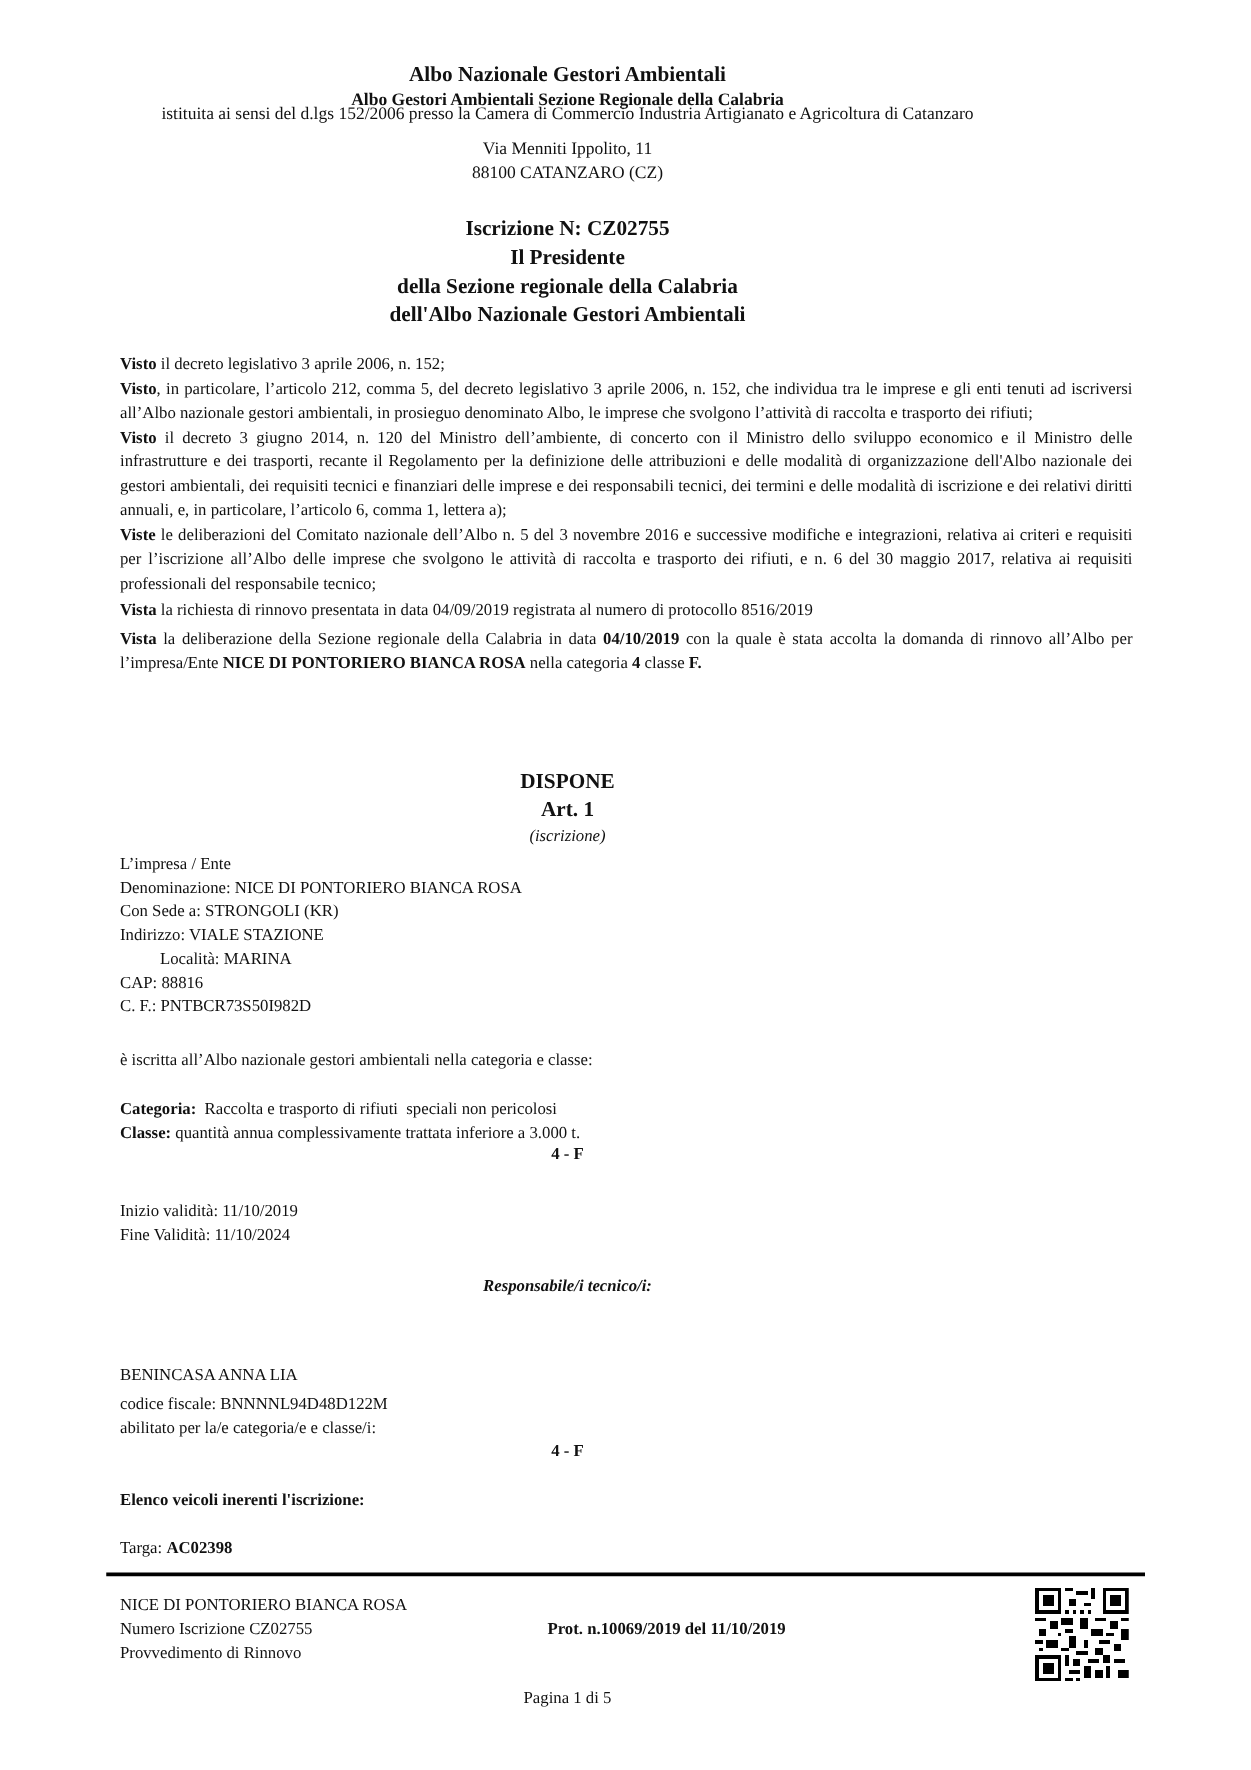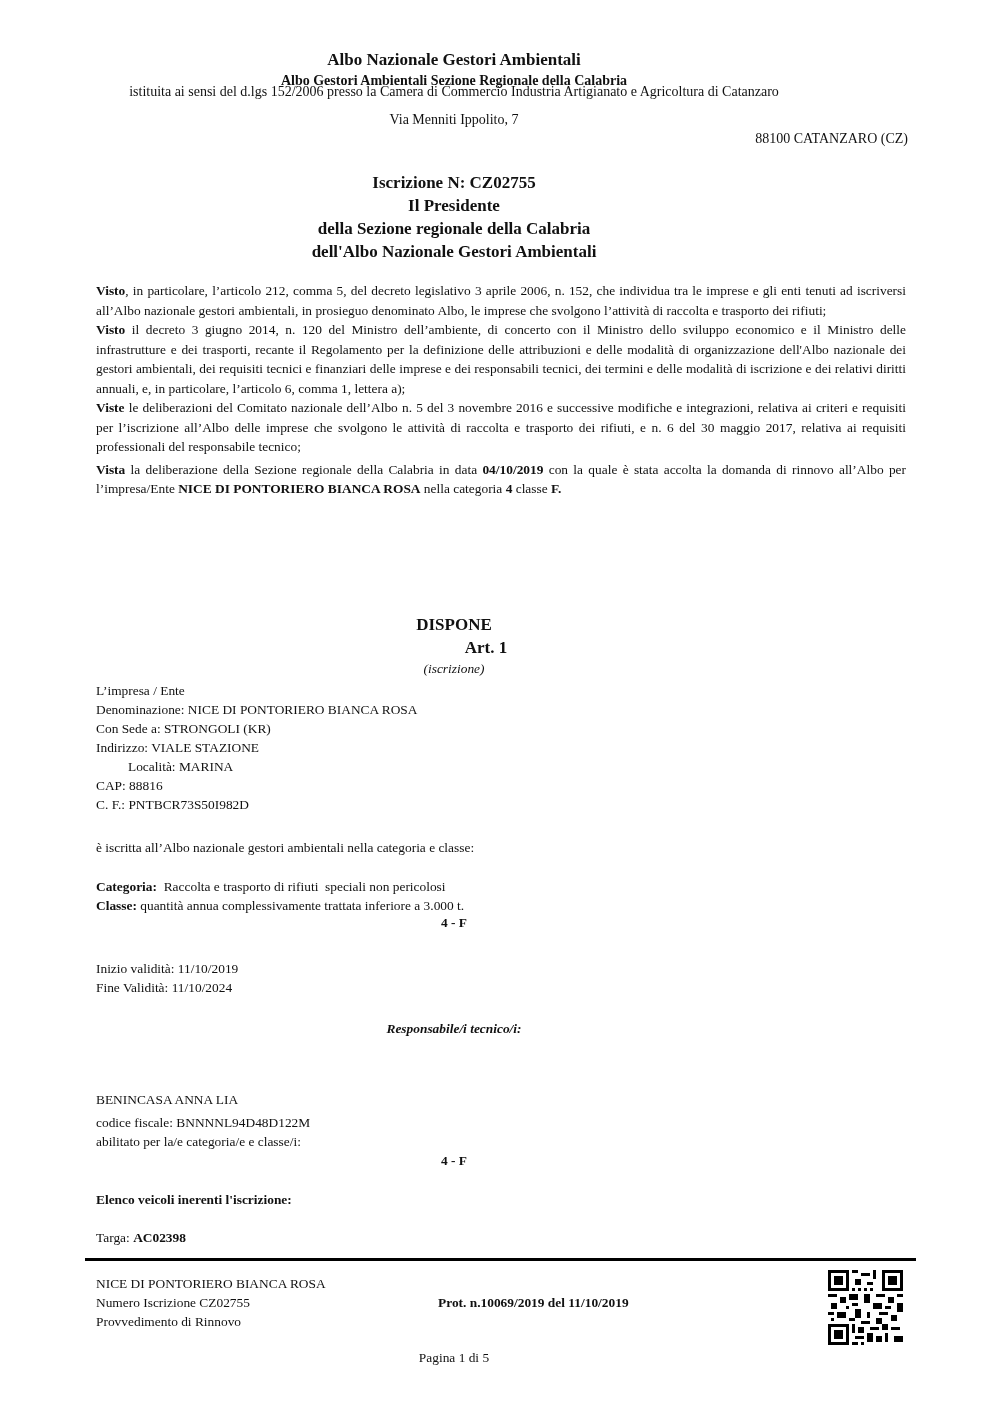--- a/index.html
+++ b/index.html
@@ -25,39 +25,41 @@
   .dispone { font-size: 17px; font-weight: bold; }
   .rule { left: 85px; width: 831px; height: 3px; background: #000; top: 1258px; }
   .qr { left: 828px; top: 1270px; width: 75px; height: 75px; }
 </style>
 </head>
 <body>
 
 <div class="abs center hdr1" style="top:50px;">Albo Nazionale Gestori Ambientali</div>
 <div class="abs center hdr2" style="top:73px;">Albo Gestori Ambientali  Sezione Regionale della Calabria</div>
 <div class="abs center hdr3" style="top:84px;">istituita ai sensi del d.lgs 152/2006  presso la Camera  di Commercio  Industria Artigianato e Agricoltura di Catanzaro</div>
-<div class="abs center hdr3" style="top:112px;">Via  Menniti Ippolito, 7</div>
-<div class="abs center hdr3" style="top:131px;text-align:right;">88100  CATANZARO (CZ)</div>
+<div class="abs center hdr3" style="top:112px;">Via  Menniti Ippolito, 11</div>
+<div class="abs center hdr3" style="top:131px;">88100  CATANZARO (CZ)</div>
 
 <div class="abs center title" style="top:171px;">Iscrizione  N: CZ02755</div>
 <div class="abs center title" style="top:194px;">Il Presidente</div>
 <div class="abs center title" style="top:217px;">della Sezione regionale della Calabria</div>
 <div class="abs center title" style="top:240px;">dell'Albo  Nazionale  Gestori  Ambientali</div>
 
 <div class="abs para" style="top:281px;">
+  <p><span class="b">Visto</span><span> il decreto legislativo 3 aprile 2006,  n. 152;</span></p>
   <p><span class="b">Visto</span><span>, in particolare, l’articolo 212, comma 5, del decreto legislativo 3 aprile 2006, n. 152, che individua tra le imprese e gli enti tenuti ad iscriversi all’Albo nazionale gestori ambientali, in prosieguo denominato Albo, le imprese che svolgono l’attività di raccolta e trasporto dei rifiuti;</span></p>
   <p><span class="b">Visto</span><span> il decreto 3 giugno 2014, n. 120 del Ministro dell’ambiente, di concerto con il Ministro dello sviluppo economico e il Ministro delle infrastrutture e dei trasporti,  recante il Regolamento per la definizione delle attribuzioni e delle modalità di organizzazione dell'Albo nazionale dei gestori ambientali, dei requisiti tecnici e finanziari delle imprese e dei responsabili tecnici, dei termini e delle modalità di iscrizione e dei relativi diritti annuali, e, in particolare, l’articolo 6, comma  1, lettera a);</span></p>
   <p><span class="b">Viste</span><span> le deliberazioni del Comitato nazionale dell’Albo n. 5 del 3 novembre 2016 e successive modifiche e integrazioni, relativa ai criteri e requisiti per l’iscrizione all’Albo delle imprese che svolgono le attività di raccolta e trasporto dei rifiuti,  e  n. 6 del 30 maggio 2017, relativa ai requisiti professionali del responsabile tecnico;</span></p>
+  <p style="margin-top:2px;"><span class="b">Vista</span><span> la richiesta di rinnovo presentata in data 04/09/2019  registrata al numero di protocollo 8516/2019</span></p>
   <p style="margin-top:3px;">
     <span class="b">Vista</span><span> la deliberazione della Sezione regionale della Calabria in data </span><span class="b">04/10/2019</span><span> con la quale è stata accolta la domanda di rinnovo all’Albo per l’impresa/Ente </span><span class="b">NICE DI PONTORIERO  BIANCA  ROSA</span><span> nella categoria </span><span class="b">4</span><span> classe </span><span class="b">F.</span>
   </p>
 </div>
 
 <div class="abs center dispone" style="top:615px;">DISPONE</div>
-<div class="abs center dispone" style="top:638px;padding-left:32px;">Art. 1</div>
+<div class="abs center dispone" style="top:638px;">Art. 1</div>
 <div class="abs center i" style="top:661px; font-size:13.4px;">(iscrizione)</div>
 
 <div class="abs line" style="top:681px;">L’impresa  / Ente</div>
 <div class="abs line" style="top:700px;">Denominazione:  NICE  DI PONTORIERO  BIANCA  ROSA</div>
 <div class="abs line" style="top:719px;">Con Sede a: STRONGOLI  (KR)</div>
 <div class="abs line" style="top:738px;">Indirizzo:  VIALE  STAZIONE</div>
 <div class="abs line" style="top:757px;margin-left:32px;">Località:  MARINA</div>
 <div class="abs line" style="top:776px;">CAP:  88816</div>
 <div class="abs line" style="top:795px;">C. F.: PNTBCR73S50I982D</div>
 

